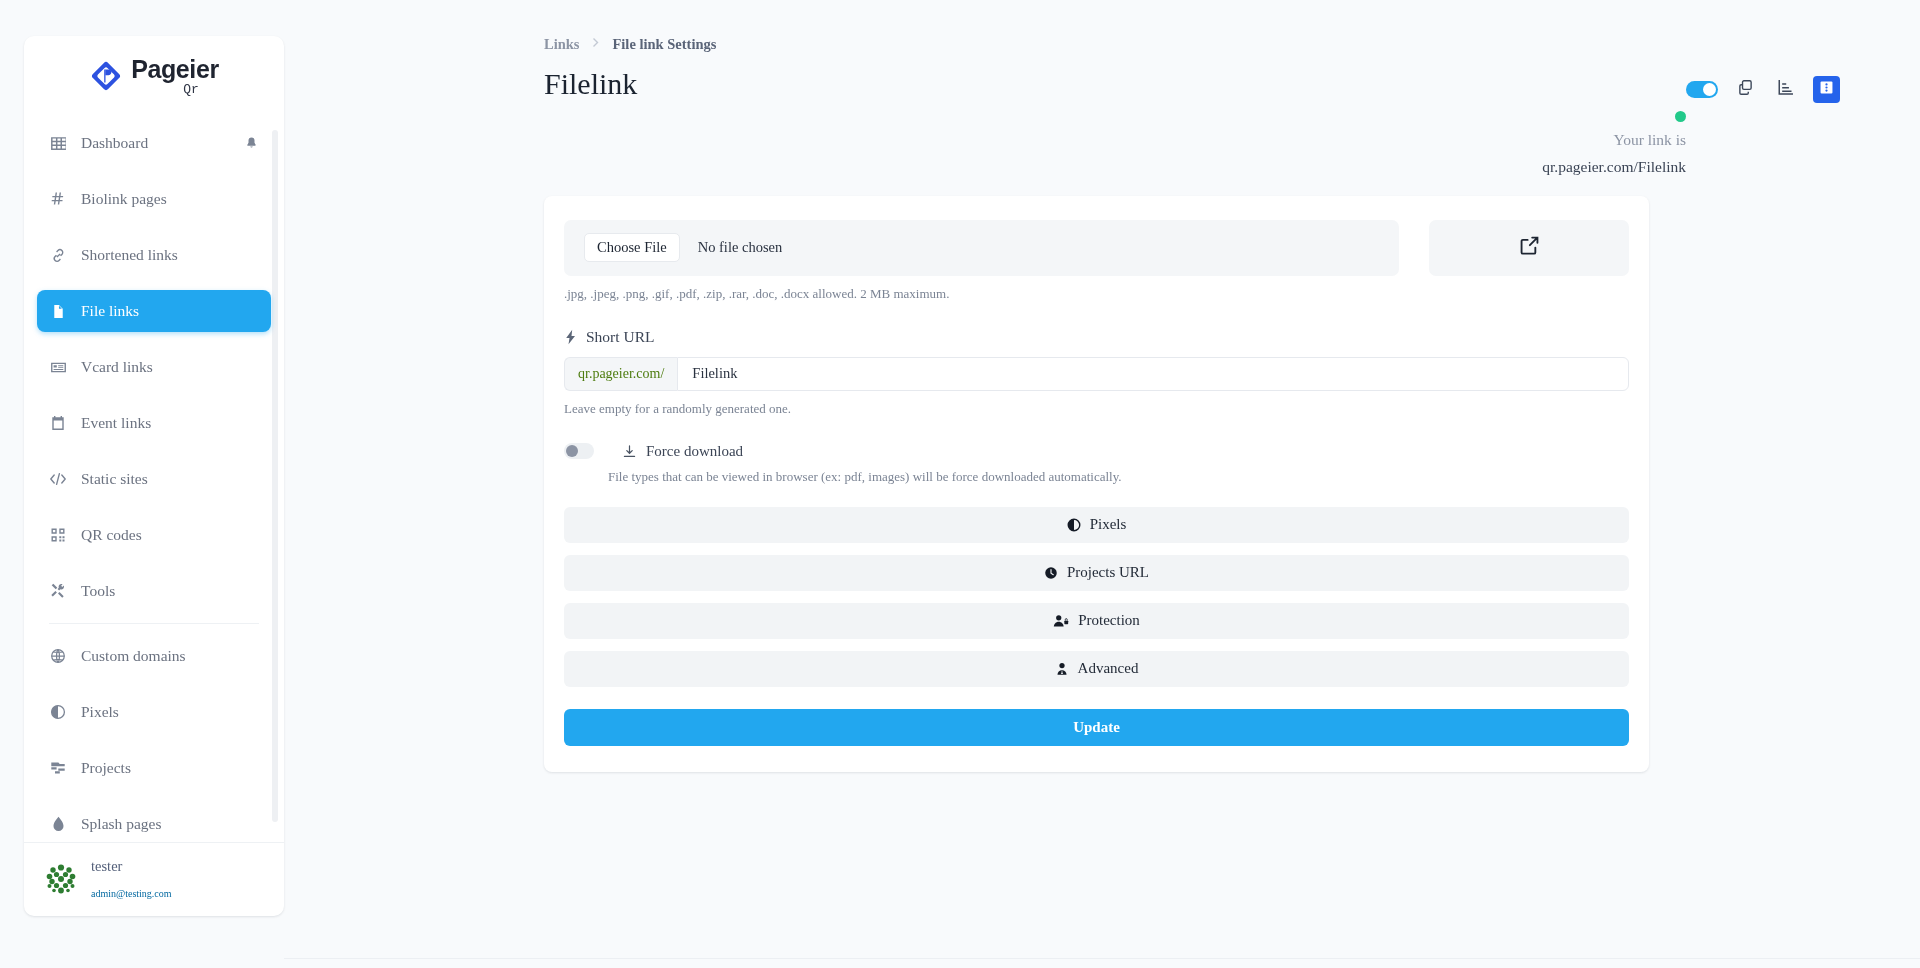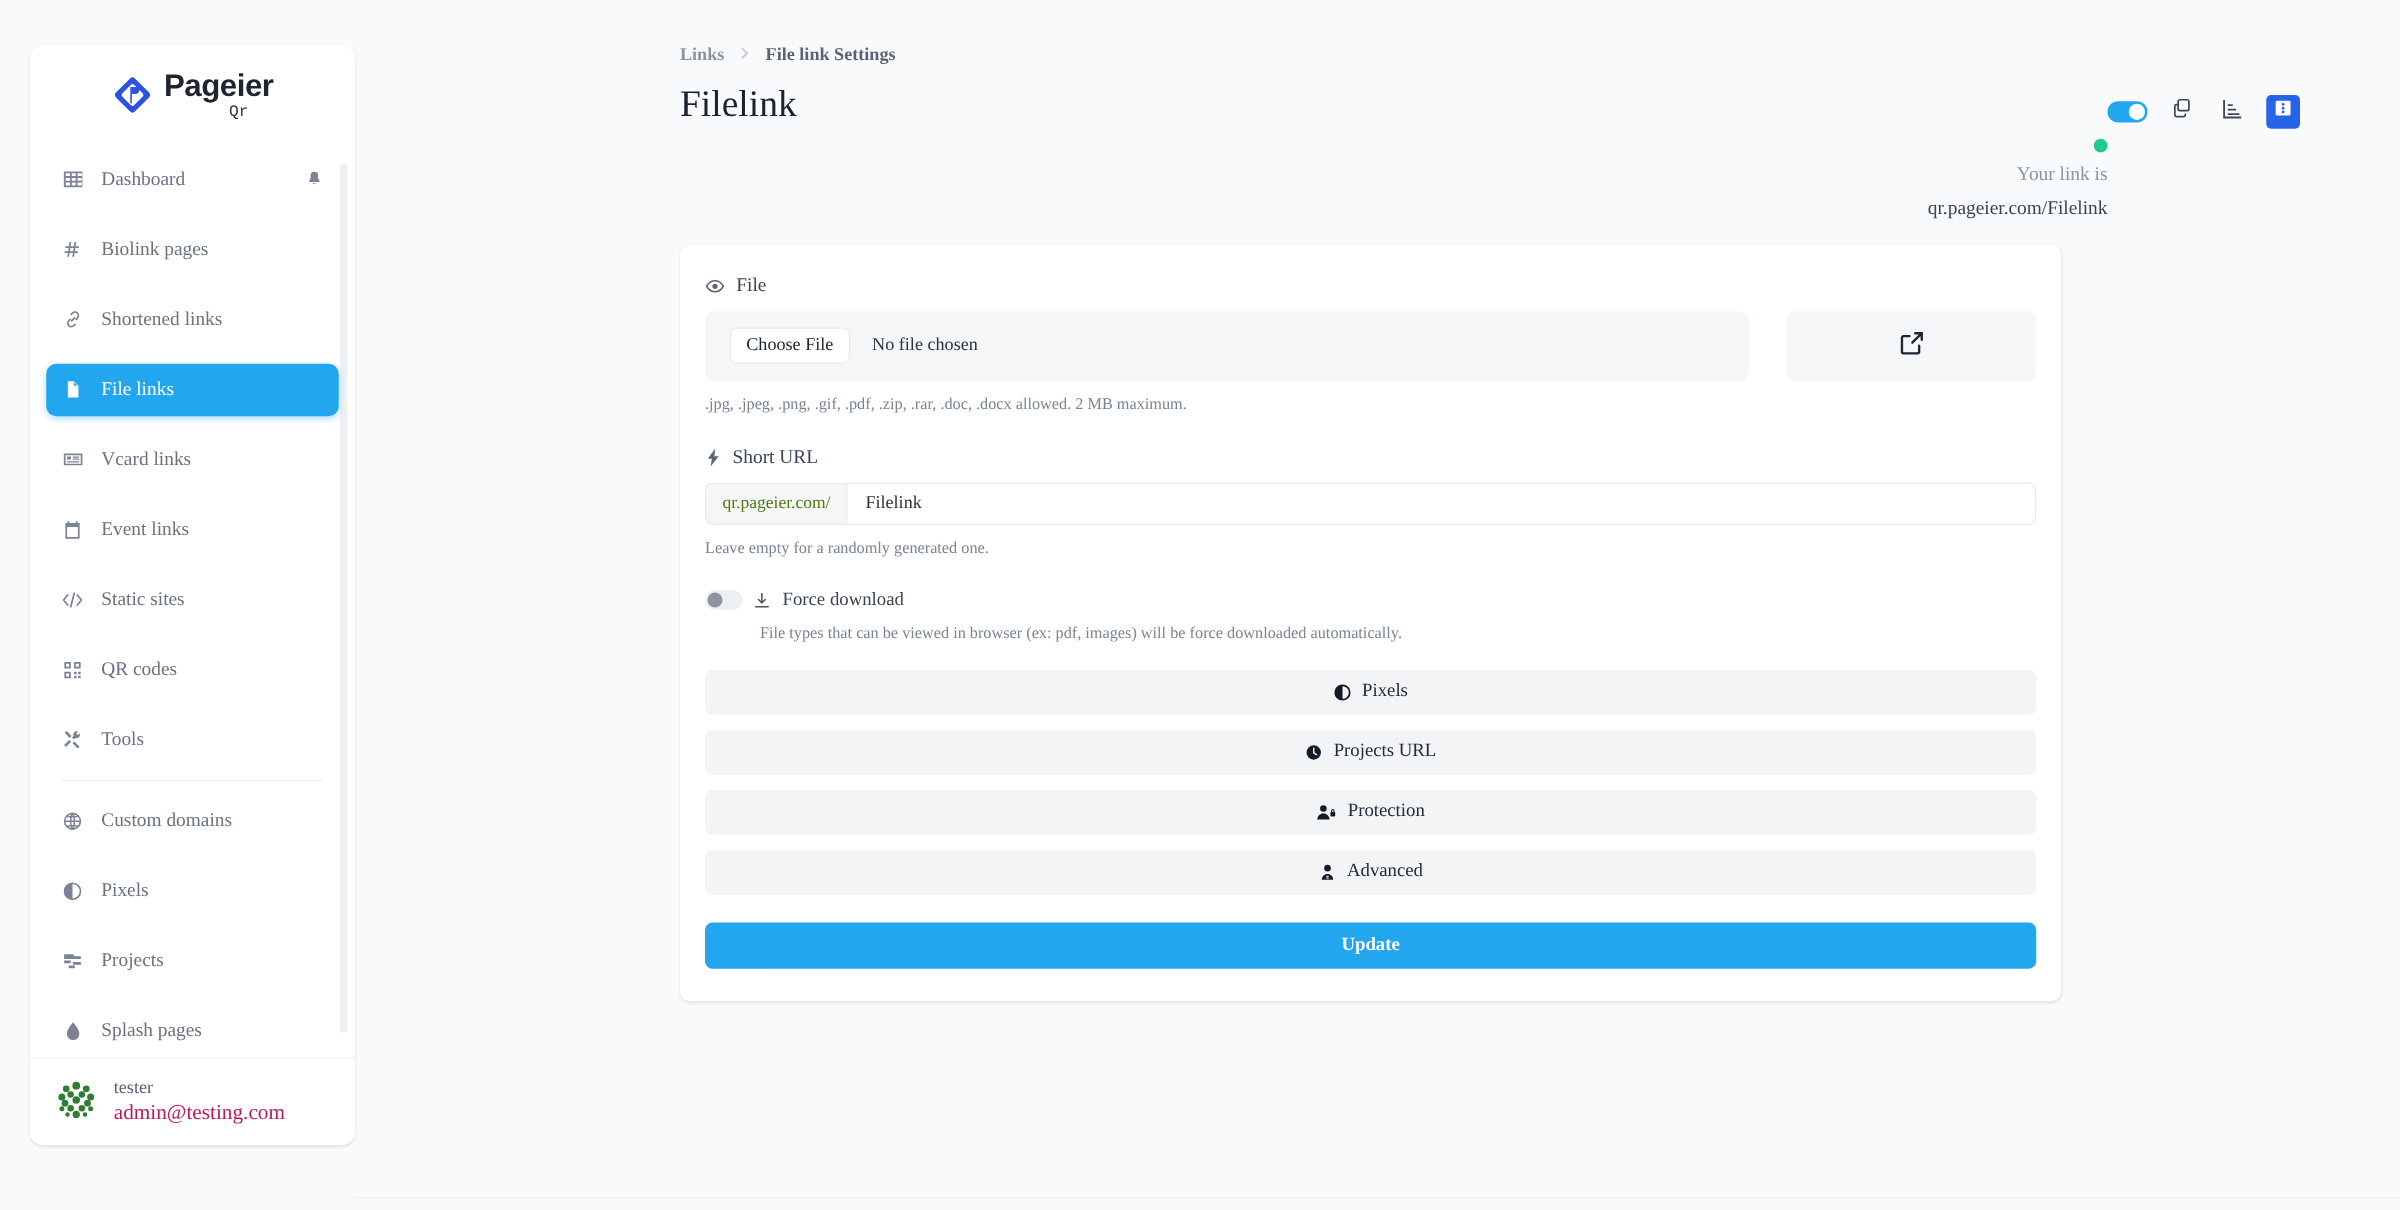--- a/index.html
+++ b/index.html
@@ -81,21 +81,21 @@
     padding: 14px 20px 16px 20px;
     display: flex; align-items: center; gap: 13px;
     cursor: pointer;
   }
   .avatar {
     width: 34px; height: 34px; border-radius: 50%;
     flex: 0 0 34px; overflow: hidden; background: #ffffff;
   }
   .user-meta { display: flex; flex-direction: column; line-height: 1.25; }
   .user-name { font-size: 14.5px; color: #54607a; }
-  .user-mail { font-size: 17px; color: #be185d; }
+  .user-mail { font-size: 10px; color: #0369a1; margin-top: 12px; }
 
   
   .main {
     flex: 1 1 auto;
     padding: 36px 80px 0 260px;
     overflow: hidden;
   }
   .crumbs { display: flex; align-items: center; gap: 12px; font-size: 14.5px; color: #8c94a4; margin-bottom: 14px; font-weight: bold;}
   .crumbs a { color: #8c94a4; text-decoration: none; cursor: pointer; }
   .crumb-sep { color: #c3c9d4; font-size: 12px; }
@@ -158,21 +158,21 @@
     background: #f4f6f8; border: 1px solid #e6e9ee; border-right: none;
     border-radius: 6px 0 0 6px; padding: 0 13px;
     display: flex; align-items: center; font-size: 14px; color: #4d7c0f;
   }
   .url-input {
     flex: 1 1 auto; border: 1px solid #e6e9ee; border-radius: 0 6px 6px 0;
     padding: 0 14px; font-size: 14.5px; color: #2a3240;
     font-family: "Liberation Serif", serif; outline: none; background: #fff;
   }
 
-  .switch-row { display: flex; align-items: center; gap: 8px; margin-top: 26px; }
+  .switch-row { display: flex; align-items: center; gap: 28px; margin-top: 26px; }
   .toggle-off {
     width: 30px; height: 16px; border-radius: 9px; background: #edf0f3;
     position: relative; cursor: pointer; flex: 0 0 30px;
   }
   .toggle-off .knob {
     position: absolute; top: 2px; left: 2px; width: 12px; height: 12px;
     border-radius: 50%; background: #8c94a4;
   }
   .switch-label { display: flex; align-items: center; gap: 9px; font-size: 15px; color: #3b4455; }
   .switch-label .ico { color: #4a5463; display: flex; }
@@ -448,29 +448,20 @@
                 </g>
               </svg>
           </span>
         </span>
       </div>
     </div>
 
     <div class="card">
 
       
-      <div class="field-label">
-        <span class="ico">
-          <svg width="16" height="16" viewBox="0 0 16 16" fill="none" stroke="currentColor" stroke-width="1.25">
-              <path d="M1.3 8S3.8 3.6 8 3.6 14.7 8 14.7 8S12.2 12.4 8 12.4 1.3 8 1.3 8z"></path>
-              <circle cx="8" cy="8" r="2.1" fill="currentColor" stroke="none"></circle>
-            </svg>
-        </span>
-        <span>File</span>
-      </div>
 
       <div class="file-row">
         <div class="file-input">
           <span class="choose-btn">Choose File</span>
           <span class="file-none">No file chosen</span>
         </div>
         <div class="file-open">
           <span>
             <svg width="21" height="21" viewBox="0 0 18 18" fill="none" stroke="currentColor" stroke-width="1.6" stroke-linecap="round">
                 <path d="M11.3 2.2h4.5v4.5M15.5 2.5L9.3 8.7"></path>

